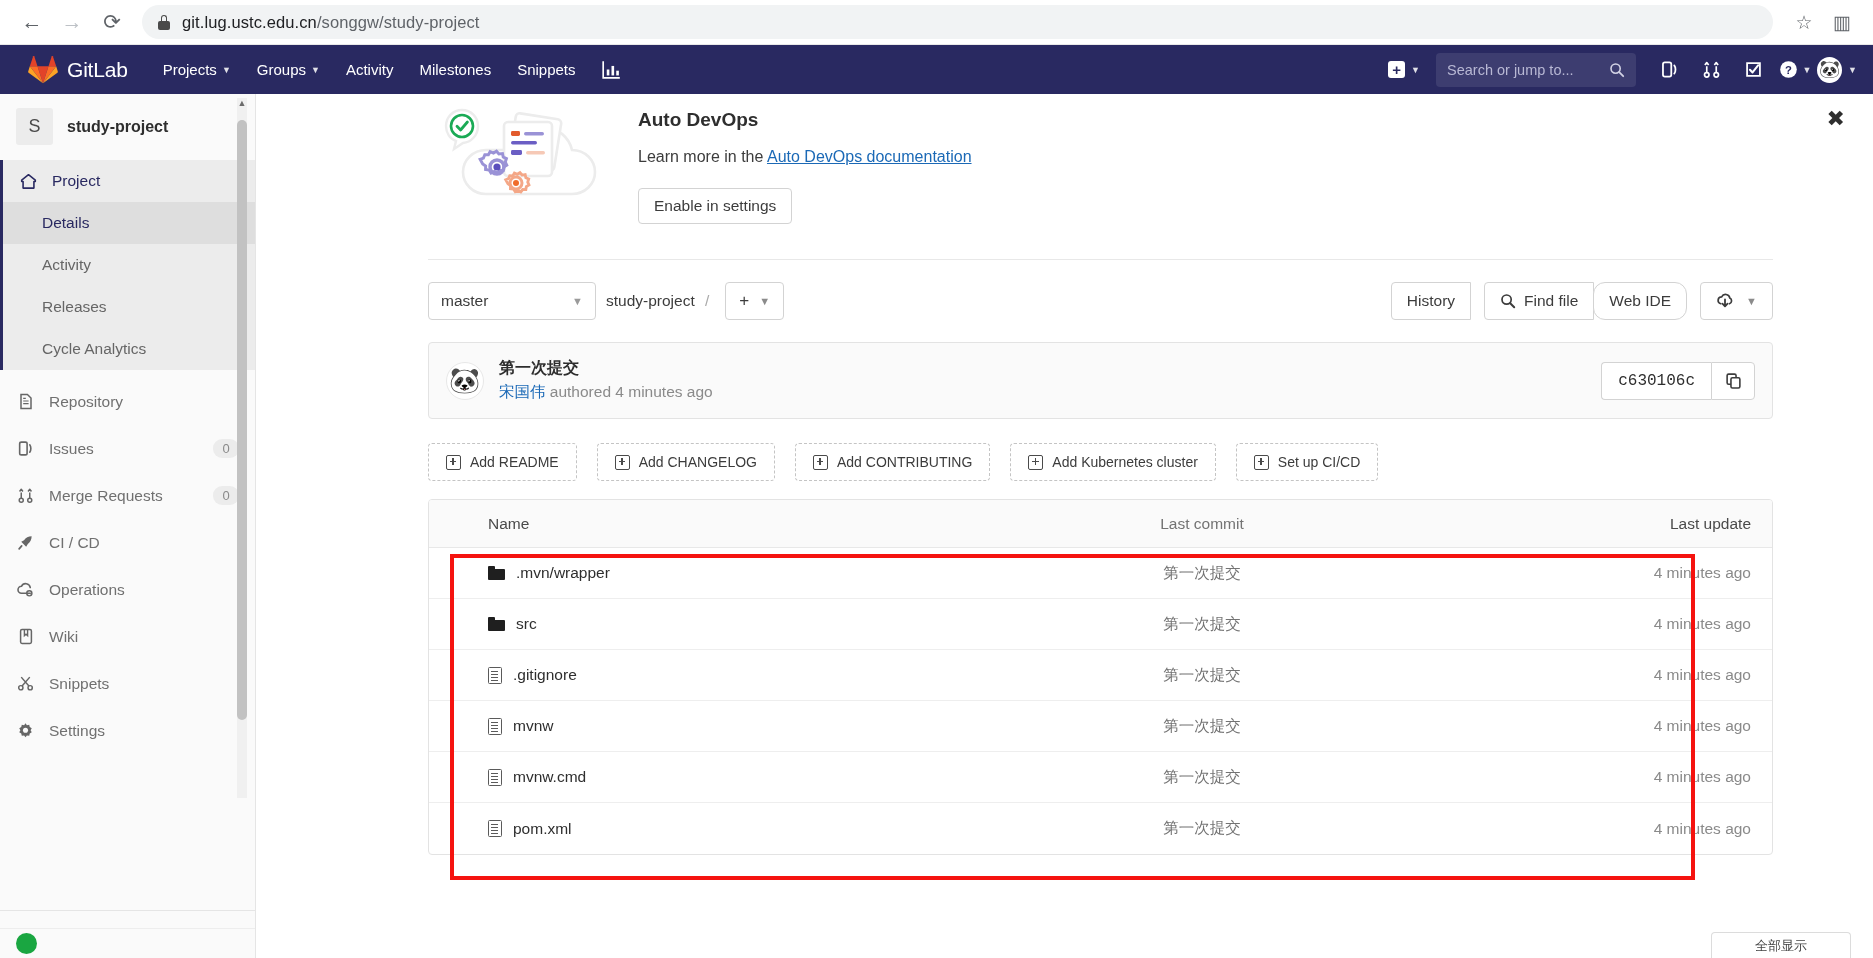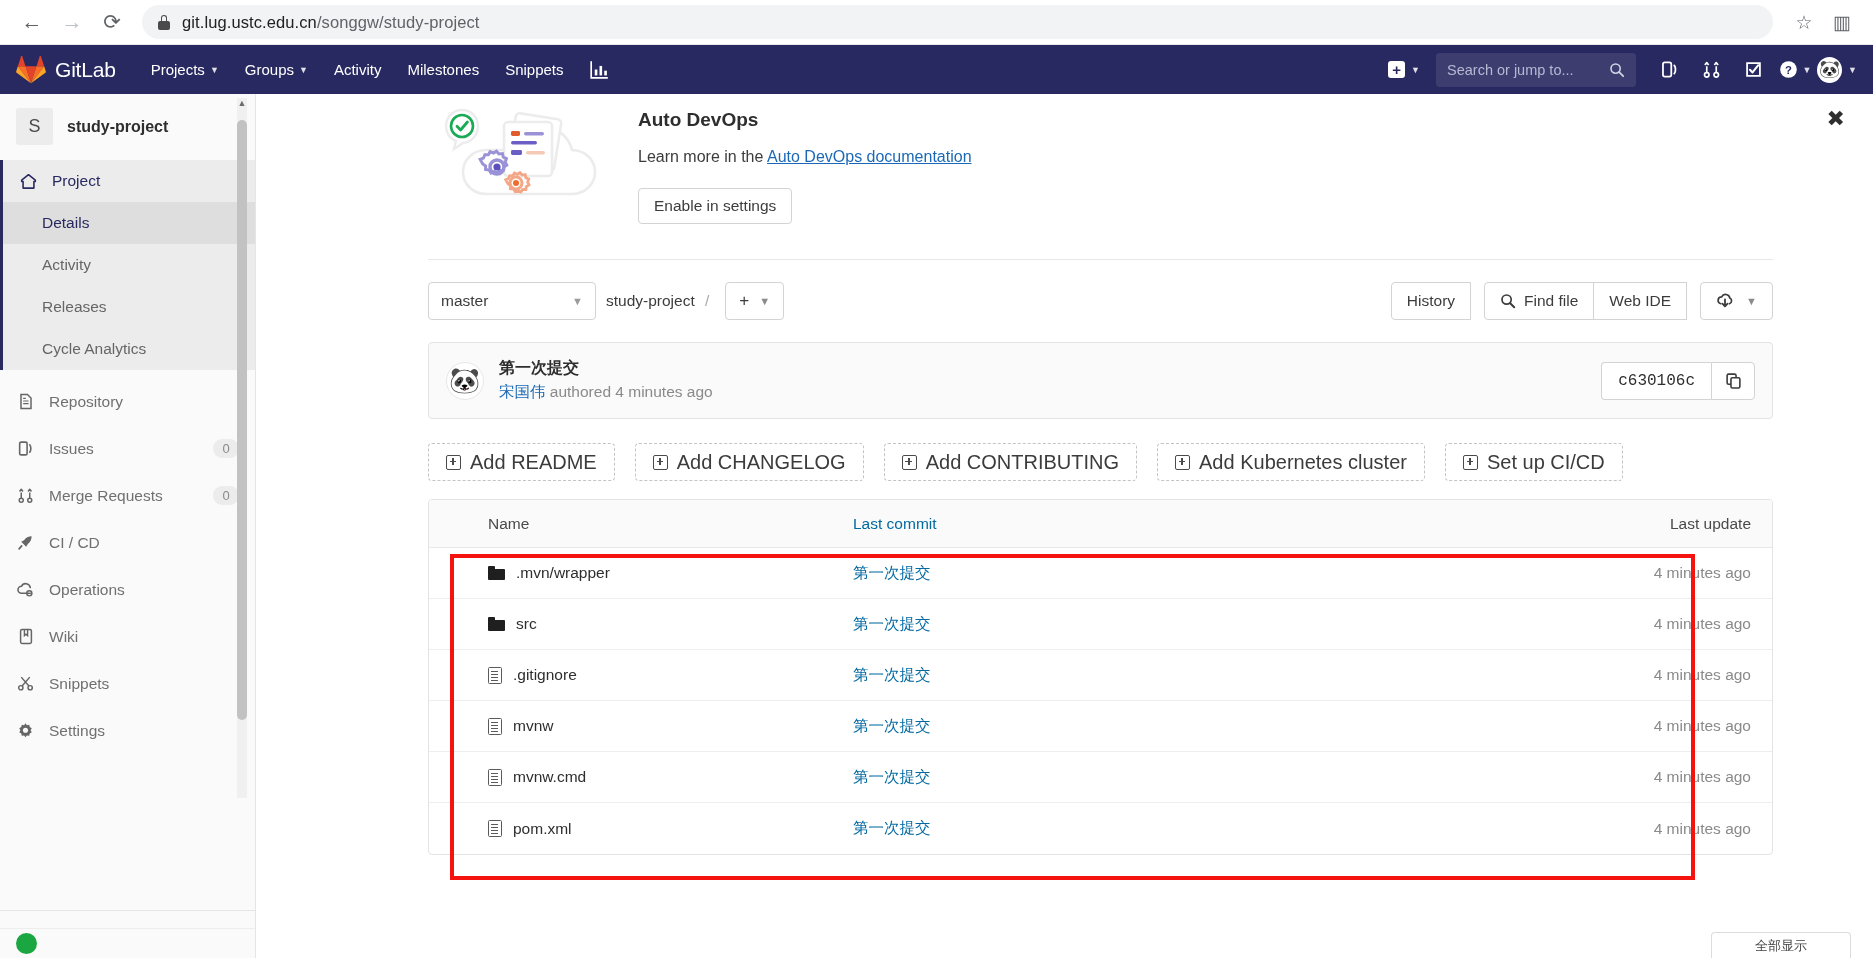--- a/index.html
+++ b/index.html
@@ -36,21 +36,21 @@
     border: 1.8px solid #4a4a4a; border-bottom: none;
     border-radius: 4px 4px 0 0;
   }
   .url { font-size: 16.5px; color: #202124; letter-spacing: .1px; white-space: nowrap; }
   .url .path { color: #5f6368; }
   .star-icon, .ext-icon { width: 34px; height: 34px; display:flex; align-items:center; justify-content:center; color: #5f6368; font-size: 19px;}
 
   
   .gl-navbar {
     height: 49px; background: #292961; display: flex; align-items: center;
-    padding: 0 14px 0 16px; color: #fff;
+    padding: 0 14px 0 28px; color: #fff;
   }
   .gl-logo-wrap { display: flex; align-items: center; gap: 9px; margin-right: 22px; }
   .gl-logo { width: 30px; height: 29px; }
   .gl-brand { font-size: 21px; font-weight: 400; letter-spacing: -.2px; }
   .gl-nav-links { display: flex; align-items: center; gap: 0; }
   .gl-nav-link {
     font-size: 15px; color: #fff; padding: 0 13px; height: 49px;
     display: flex; align-items: center; gap: 5px; white-space: nowrap;
   }
   .caret { font-size: 9px; opacity: .85; }
@@ -175,21 +175,21 @@
   }
   .branch-select .caret2 { margin-left: auto; color: #9a9a9a; font-size: 11px;}
   .crumb { font-size: 15.5px; color: #3c3c3c; }
   .crumb .sep { color: #aaa; margin: 0 6px; }
   .plus-drop {
     height: 38px; border: 1px solid #d3d3d3; border-radius: 4px; background: #fff;
     display: flex; align-items: center; gap: 10px; padding: 0 13px;
     font-size: 17px; color: #3c3c3c;
   }
   .toolbar-right { margin-left: auto; display: flex; align-items: center; gap: 0; }
-  .toolbar-right .btn { border-radius: 0; margin-left: -1px; height: 38px; }
+  .toolbar-right .btn { border-radius: 12px; margin-left: -1px; height: 38px; }
   .toolbar-right .btn:first-child { border-radius: 4px 0 0 4px; margin-left: 0; }
   .toolbar-right .btn:last-child { border-radius: 0 4px 4px 0; }
   .btn-sep { width: 14px; }
 
   
   .commit-box {
     margin: 22px 100px 0 172px; border: 1px solid #e3e3e3; border-radius: 4px;
     background: #fafafa; display: flex; align-items: center; gap: 15px;
     padding: 15px 17px;
   }
@@ -213,21 +213,21 @@
     height: 38px; color: #3c3c3c;
   }
 
   
   .quick-actions {
     margin: 24px 100px 0 172px; display: flex; gap: 20px;
   }
   .qa-btn {
     border: 1px dashed #c4c4c4; border-radius: 4px; background: #fff;
     height: 38px; display: flex; align-items: center; gap: 9px;
-    padding: 0 17px; font-size: 20px; color: #3c3c3c; white-space: nowrap;
+    padding: 0 17px; font-size: 14px; color: #3c3c3c; white-space: nowrap;
   }
   .plus-sq-dark {
     width: 15px; height: 15px; border: 1.6px solid #4a4a4a; border-radius: 2px;
     position: relative; flex: 0 0 15px;
   }
   .plus-sq-dark::before, .plus-sq-dark::after {
     content: ''; position: absolute; background: #4a4a4a;
   }
   .plus-sq-dark::before { left: 2.8px; top: 5.3px; width: 6.4px; height: 1.7px; }
   .plus-sq-dark::after { top: 2.8px; left: 5.3px; height: 6.4px; width: 1.7px; }
@@ -246,21 +246,21 @@
     border-bottom: 1px solid #e8e8e8; font-size: 15.5px; color: #4a4a4a;
     padding: 0 21px;
   }
   .ft-row {
     display: flex; align-items: center; height: 51px;
     border-bottom: 1px solid #eee; font-size: 15.5px; padding: 0 21px;
   }
   .ft-row:last-child { border-bottom: none; }
   .col-name { flex: 0 0 365px; display: flex; align-items: center; gap: 11px; color: #1b69b6; margin-left: 38px; }
   .ft-head .col-name { color: #4a4a4a; }
-  .col-commit { flex: 1; color: #0369a1; }
+  .col-commit { flex: 1; color: #737373; text-align: center; }
   .col-update { flex: 0 0 200px; text-align: right; color: #8a8a8a; }
   .ft-head .col-update { color: #4a4a4a; }
   .folder-ico { width: 17px; height: 14px; position: relative; flex: 0 0 17px; }
   .folder-ico .tab { position:absolute; left:0; top:0; width: 7px; height: 3.5px; background: #1f1f1f; border-radius: 1px 1px 0 0;}
   .folder-ico .bd { position:absolute; left:0; top:2.6px; width: 17px; height: 11.4px; background: #1f1f1f; border-radius: 1px; }
   .file-ico {
     width: 14px; height: 17px; border: 1.5px solid #5a5a5a; border-radius: 1.5px;
     flex: 0 0 14px; position: relative; background: #fff;
   }
   .file-ico::before {

